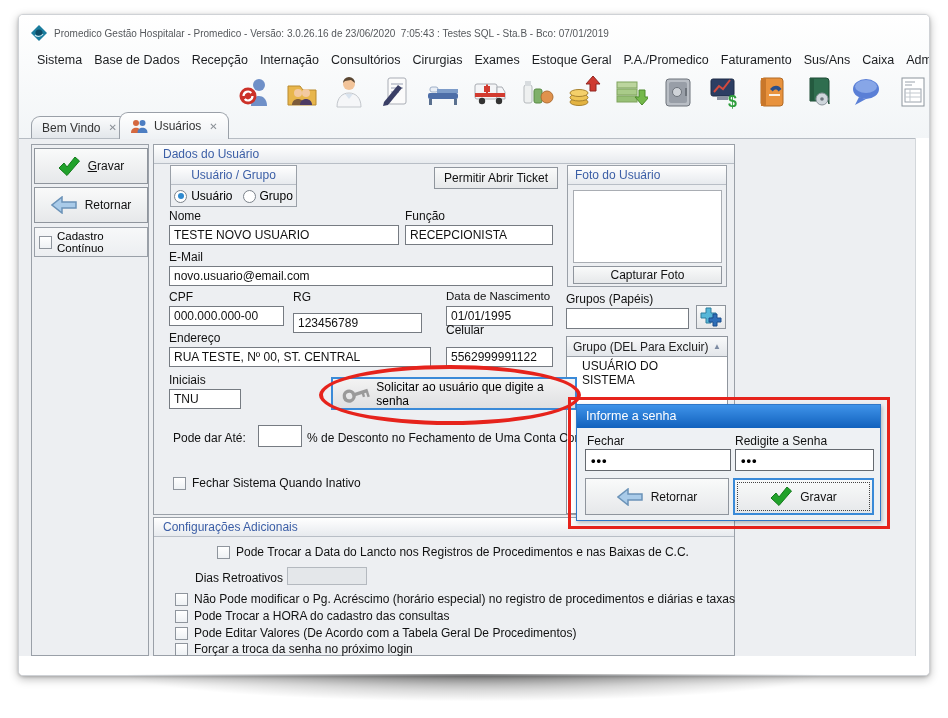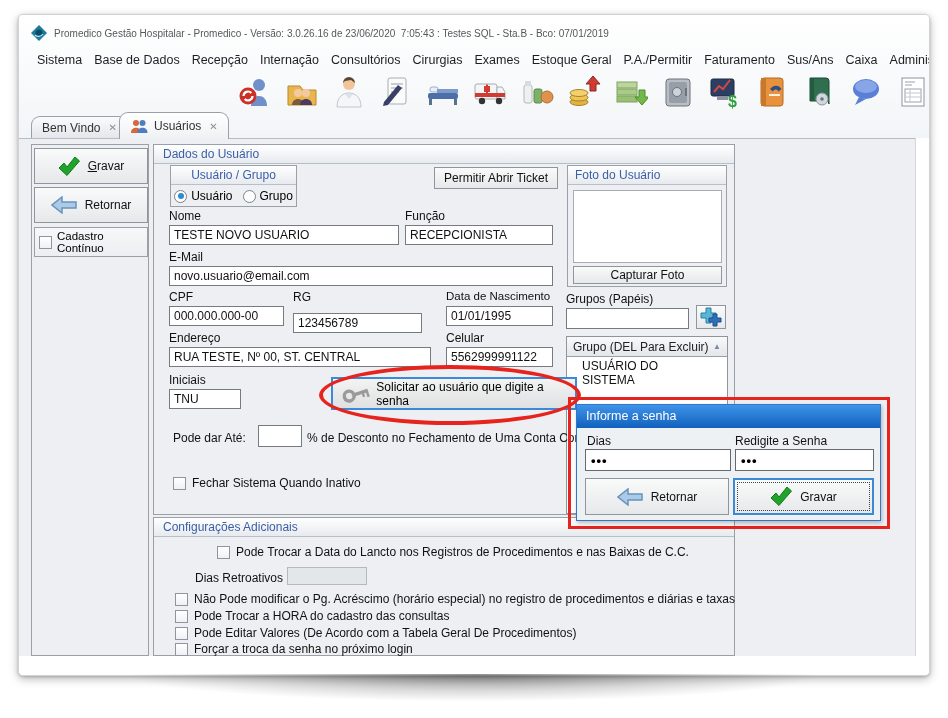--- a/index.html
+++ b/index.html
@@ -117,21 +117,21 @@
 
     <div class="menubar">
       <span class="menu-item">Sistema</span>
       <span class="menu-item">Base de Dados</span>
       <span class="menu-item">Recepção</span>
       <span class="menu-item">Internação</span>
       <span class="menu-item">Consultórios</span>
       <span class="menu-item">Cirurgias</span>
       <span class="menu-item">Exames</span>
       <span class="menu-item">Estoque Geral</span>
-      <span class="menu-item">P.A./Permitir</span>
+      <span class="menu-item">P.A./Promedico</span>
       <span class="menu-item">Faturamento</span>
       <span class="menu-item">Sus/Ans</span>
       <span class="menu-item">Caixa</span>
       <span class="menu-item">Administra</span>
     </div>
 
     <div class="toolbar">
       <svg class="ticon" viewBox="0 0 34 34">
           <circle cx="21" cy="10" r="6" fill="#6f90c8"></circle>
           <path d="M13 31c0-7 4-10 8-10s8 3 8 10z" fill="#6f90c8"></path>
@@ -308,21 +308,21 @@
     <span class="lbl" style="left:274px; top:275px;">RG</span>
     <input class="fld" style="left: 274px; top: 298px; width: 129px;" readonly="" value="123456789">
     <span class="lbl" style="left:427px; top:275px; font-size:11.5px;">Data de Nascimento</span>
     <span style="position:absolute; left:427px; top:291px; width:107px; height:20px; z-index:2;">
       <input class="fld" style="left: 0px; top: 0px; width: 107px;" readonly="" value="01/01/1995">
       <span class="combo-arrow"></span>
     </span>
 
     <span class="lbl" style="left:150px; top:316px;">Endereço</span>
     <input class="fld" style="left: 150px; top: 332px; width: 262px;" readonly="" value="RUA TESTE, Nº 00, ST. CENTRAL">
-    <span class="lbl" style="left:427px; top:316px;">Celular</span>
+    <span class="lbl" style="left:427px; top:308px;">Celular</span>
     <input class="fld" style="left: 427px; top: 332px; width: 107px;" readonly="" value="5562999991122">
 
     <span class="lbl" style="left:150px; top:358px;">Iniciais</span>
     <input class="fld" style="left: 150px; top: 374px; width: 72px;" readonly="" value="TNU">
 
     <span class="lbl" style="left:547px; top:277px;">Grupos (Papéis)</span>
     <span style="position:absolute; left:547px; top:293px; width:123px; height:21px; z-index:2;">
       <input class="fld" style="left: 0px; top: 0px; width: 123px; height: 21px;" readonly="" value="">
       <span class="combo-arrow"></span>
     </span>
@@ -385,21 +385,21 @@
       <span class="t">Pode Editar Valores (De Acordo com a Tabela Geral De Procedimentos)</span>
     </div>
     <div class="cb-row" style="left:156px; top:627px;">
       <span class="cb"></span>
       <span class="t">Forçar a troca da senha no próximo login</span>
     </div>
 
     <div class="red-rect"></div>
     <div class="pw">
       <div class="pw-title">Informe a senha</div>
-      <span class="pw-lbl" style="left:10px; top:29px;">Dias</span>
+      <span class="pw-lbl" style="left:10px; top:29px;">Fechar</span>
       <span class="pw-lbl" style="left:158px; top:29px;">Redigite a Senha</span>
       <input class="pw-fld" style="left: 8px; top: 44px; width: 146px;" readonly="" value="•••">
       <input class="pw-fld" style="left: 158px; top: 44px; width: 139px;" readonly="" value="•••">
       <div class="btn pw-btn" style="left:8px; top:73px; width:144px;">
         <svg width="26" height="18" viewBox="0 0 26 18">
             <path d="M11 1 L11 6 L25 6 L25 12 L11 12 L11 17 L1 9 Z" fill="#a9cbe9" stroke="#6b93b8" stroke-width="1.5"></path>
           </svg>
         <span>Retornar</span>
       </div>
       <div class="btn pw-btn pw-gravar" style="left:156px; top:73px; width:141px;">

